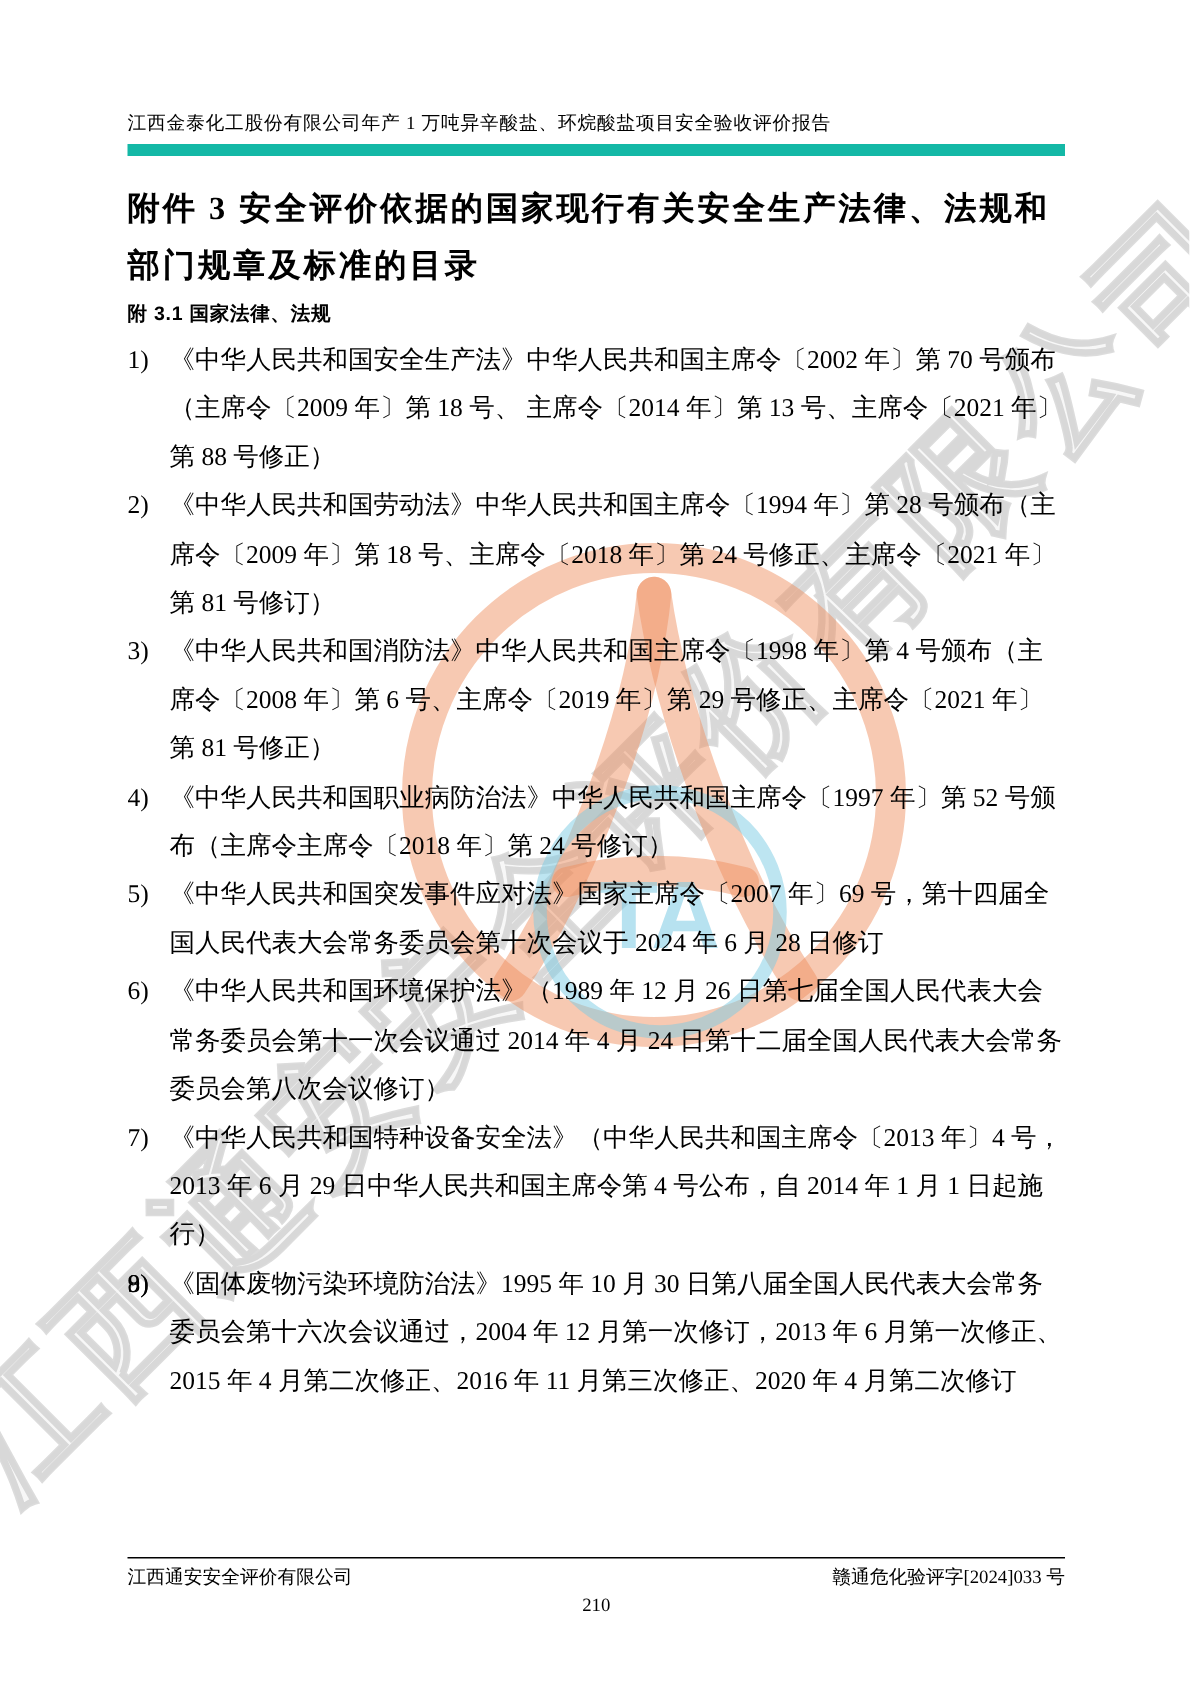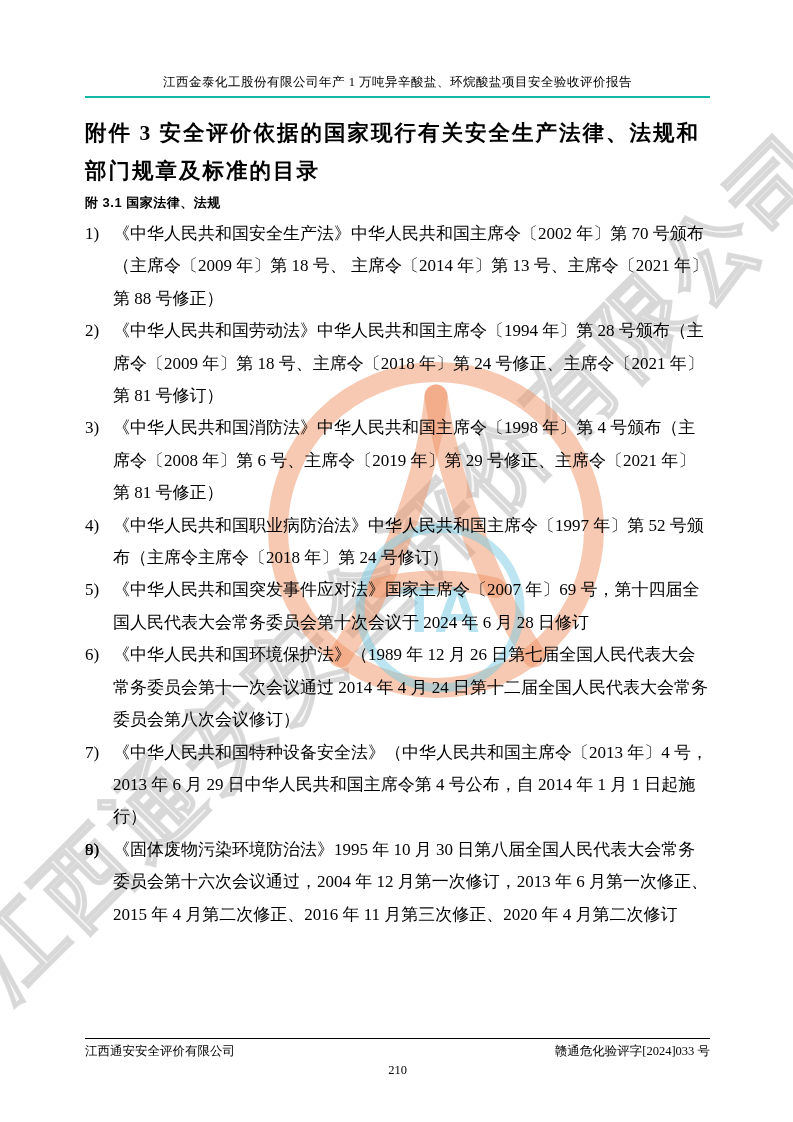--- a/index.html
+++ b/index.html
@@ -22,22 +22,22 @@
   .wm-cyan { position:absolute; left:348px; top:516px; width:184px; height:184px; }
   .wm-red {
     position:absolute; left:286px; top:744px;
     font-size:60px; font-weight:bold; letter-spacing:17px;
     color:rgba(224,44,44,0.78); font-family:"Liberation Serif", serif;
     white-space:nowrap;
   }
   
   .content { position:relative; z-index:2; padding:74px 83px 0 85px; }
   .header-text {
-    text-align:center; font-size:12.5px; letter-spacing:0.5px;
-    padding-bottom:5px; border-bottom:2px solid #14b8a6;
+    font-size:12.5px; letter-spacing:0.5px;
+    padding-bottom:5px; border-bottom:8px solid #14b8a6;
   }
   .doc-title {
     margin:16px 0 2px 0; font-size:21.5px; font-weight:bold;
     line-height:38px; letter-spacing:2px;
     font-family:"Liberation Serif", serif;
   }
   .section-heading {
     margin:4px 0 6px 0; font-size:13px; font-weight:bold;
     letter-spacing:0.5px; font-family:"Liberation Sans", sans-serif;
   }

